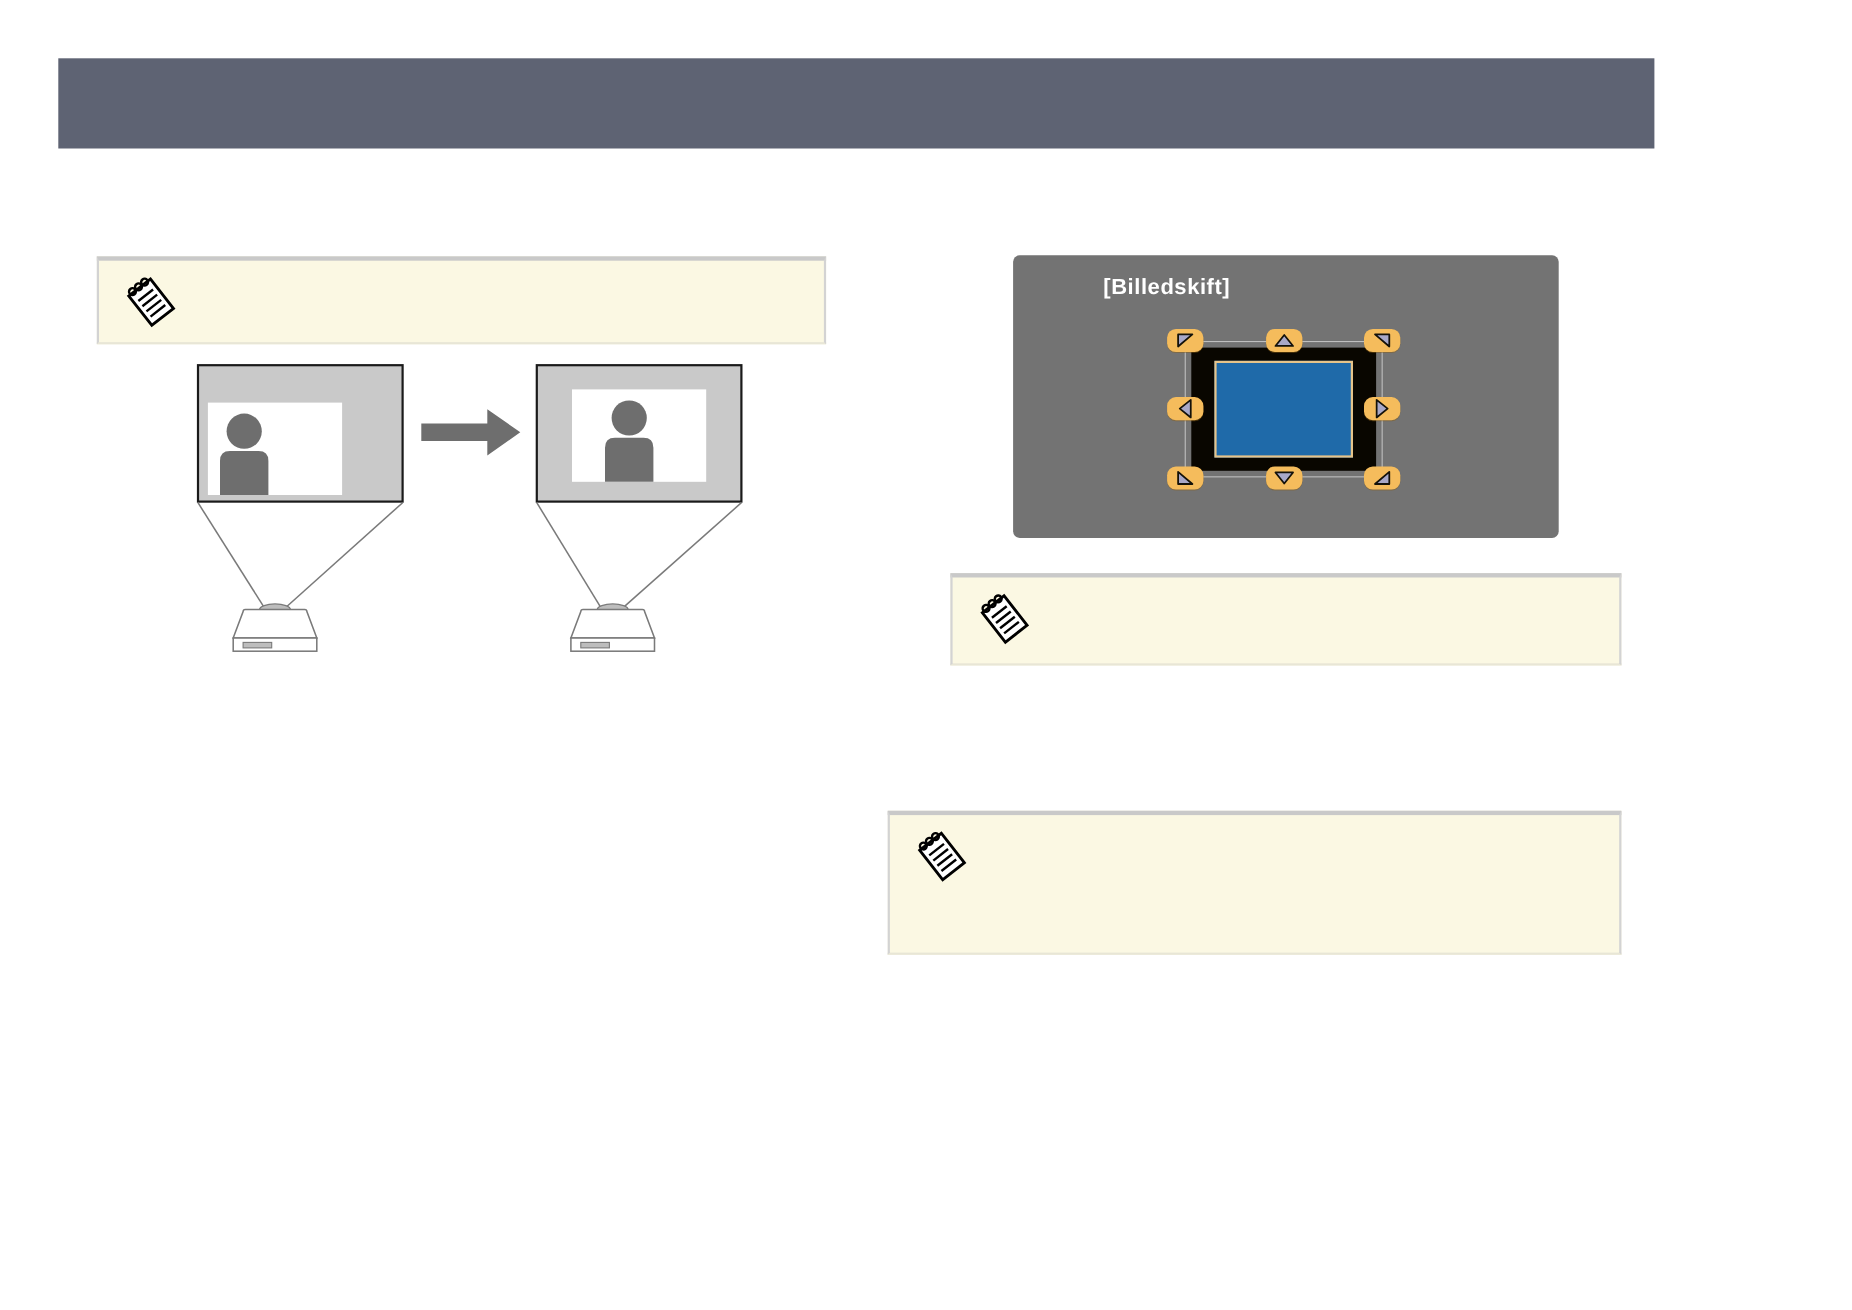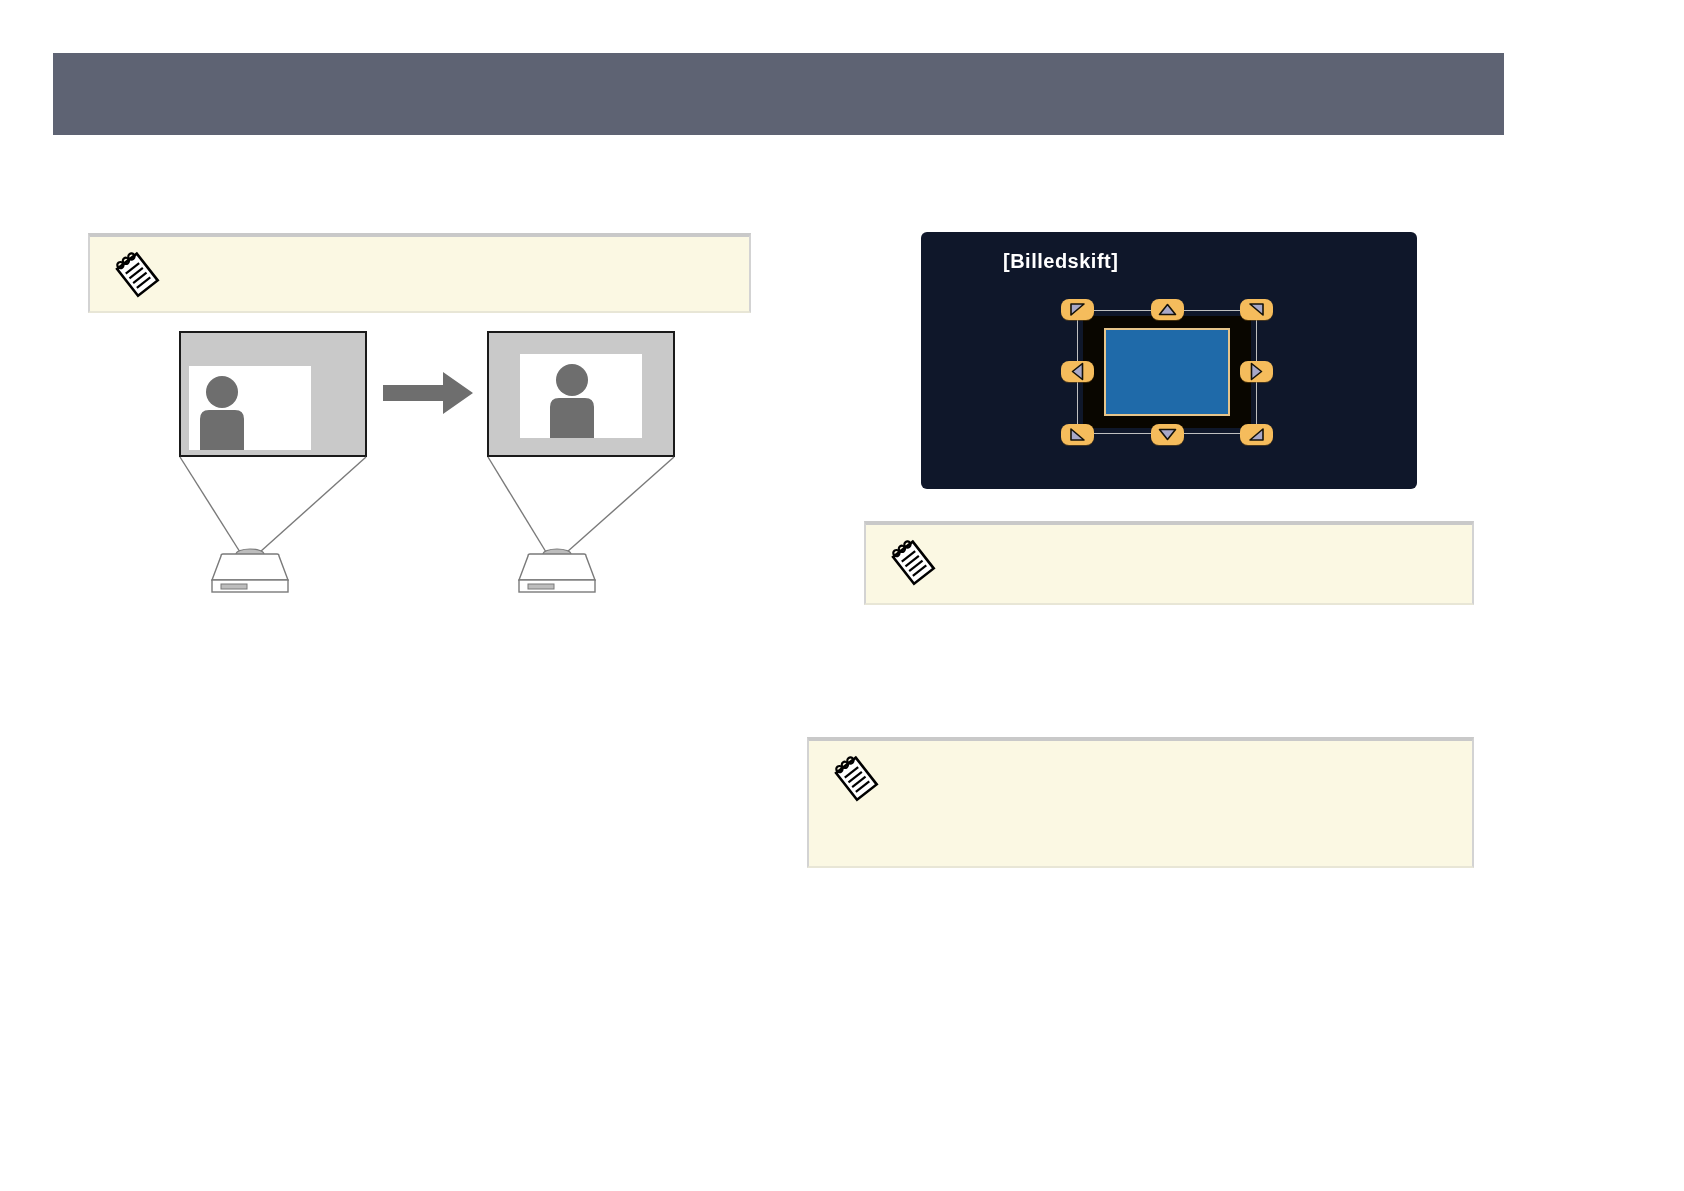--- a/index.html
+++ b/index.html
@@ -75,21 +75,21 @@
     height: 265px;
   }
 
   
   .osd-panel {
     position: absolute;
     left: 921px;
     top: 232px;
     width: 496px;
     height: 257px;
-    background: #0f172a;
+    background: #737373;
     border-radius: 6px;
   }
   .osd-title {
     position: absolute;
     left: 82px;
     top: 18px;
     color: #ffffff;
     font-size: 20px;
     font-weight: bold;
     letter-spacing: 0.5px;

